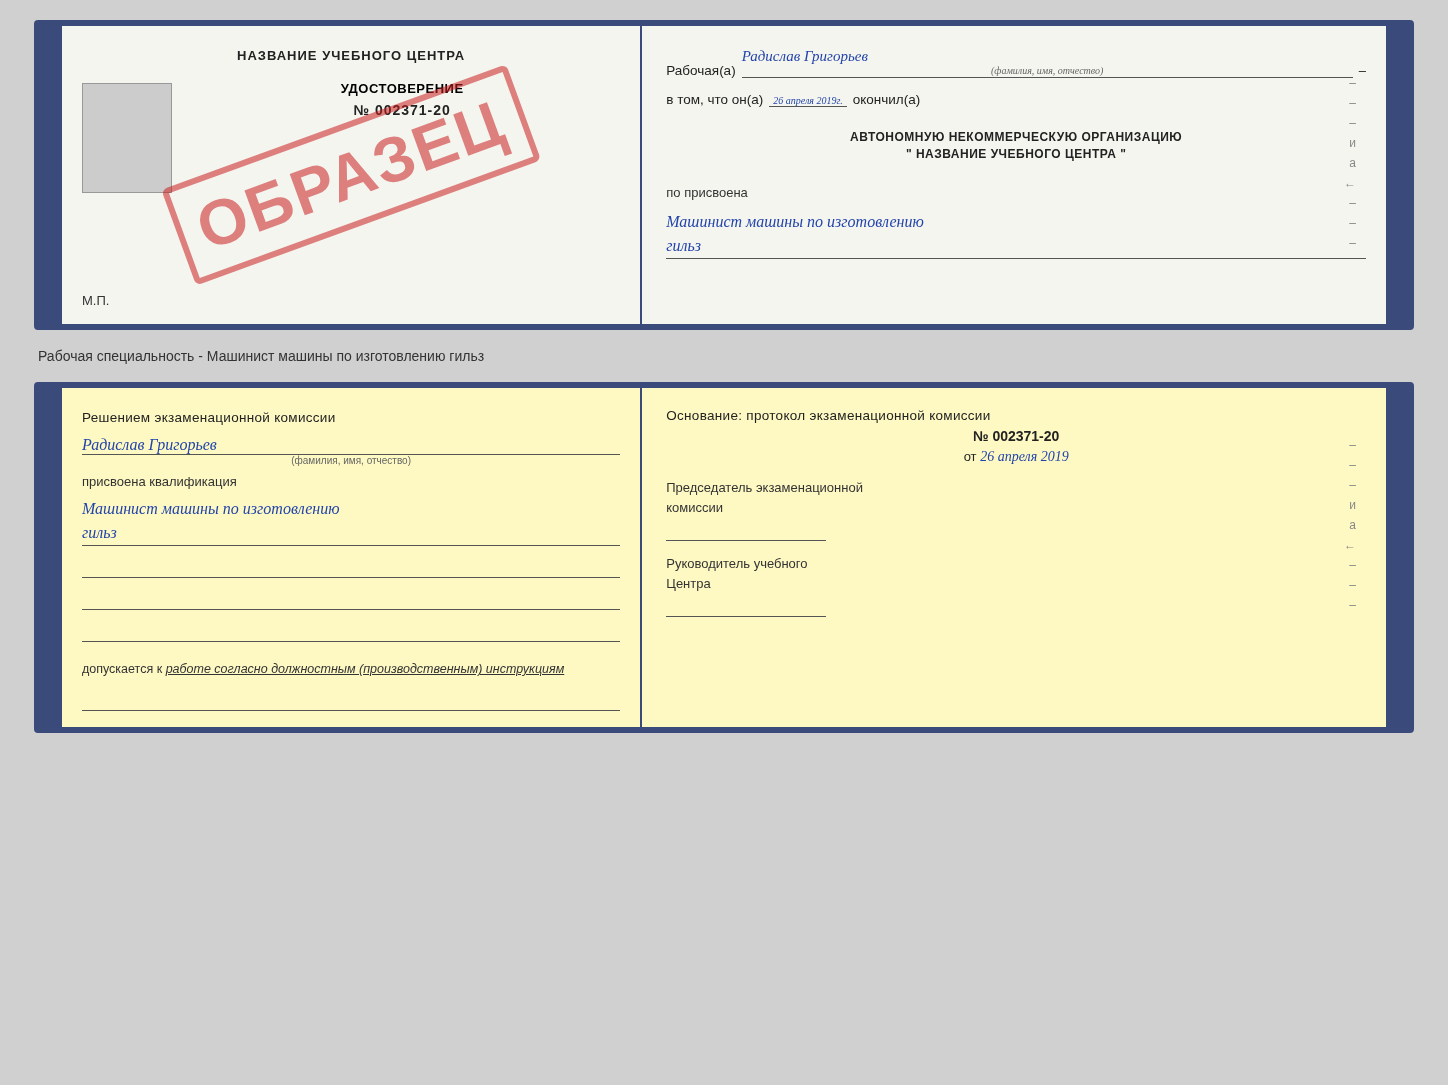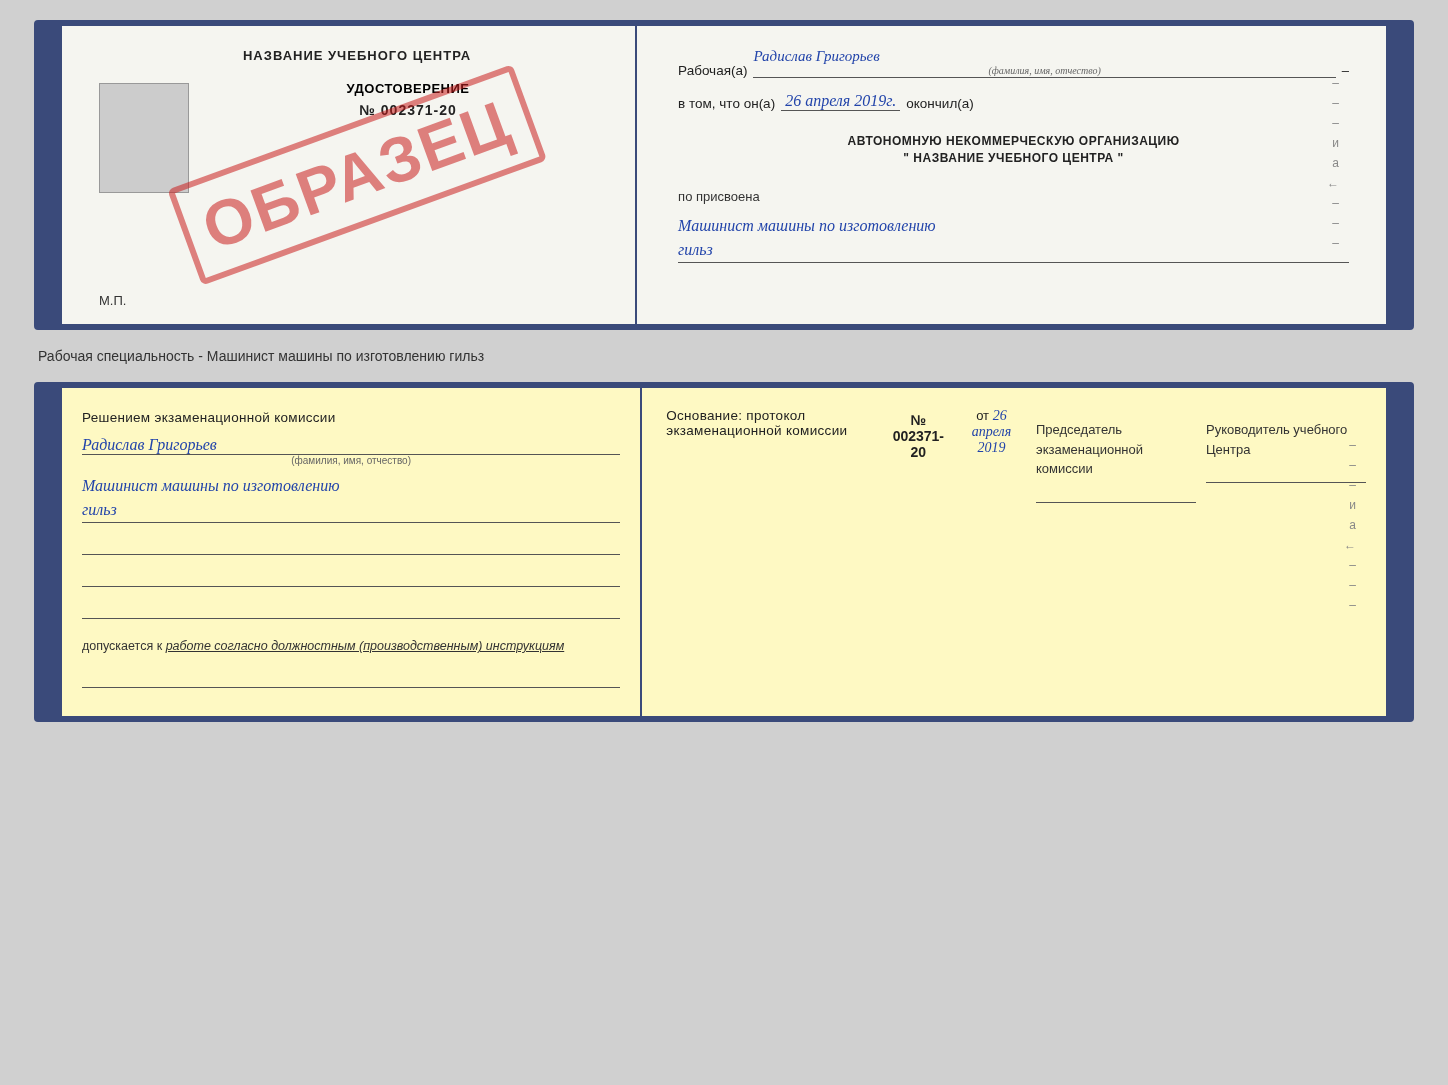--- a/index.html
+++ b/index.html
@@ -22,21 +22,20 @@
     
     .doc-card {
       background: #f5f5f0;
       border: 6px solid #3a4a7a;
       border-radius: 4px;
       display: flex;
       flex-direction: row;
       min-height: 310px;
       position: relative;
       overflow: hidden;
-      gap: 17px;
     }
 
     .doc-spine {
       width: 22px;
       background: #3a4a7a;
       flex-shrink: 0;
     }
 
     .doc-left {
       flex: 1;
@@ -207,22 +206,22 @@
       border-right: 2px solid #3a4a7a;
       display: flex;
       flex-direction: column;
       gap: 8px;
     }
 
     .doc2-right {
       flex: 1.3;
       padding: 20px 20px 16px 24px;
       display: flex;
-      flex-direction: row;
-      gap: 10px;
+      flex-direction: column;
+      gap: 1px;
       position: relative;
     }
 
     .doc2-right-spine {
       width: 22px;
       background: #3a4a7a;
       flex-shrink: 0;
     }
 
     .left2-heading {
@@ -374,21 +373,21 @@
         <span class="label">Рабочая(а)</span>
         <span class="value-handwritten">
           <span>Радислав Григорьев</span>
           <span class="subtext">(фамилия, имя, отчество)</span>
         </span>
         <span style="flex-shrink:0; font-size:13px;">–</span>
       </div>
 
       <div class="right-line">
         <span class="label">в том, что он(а)</span>
-        <span style="font-family:'Palatino Linotype',Georgia,serif;font-style:italic;font-size:16px;color:#2244aa;border-bottom:1px solid #555;padding:0 4px;">26 апреля 2019г.</span>
+        <span style="font-family:'Palatino Linotype',Georgia,serif;font-style:italic;font-size:10px;color:#2244aa;border-bottom:1px solid #555;padding:0 4px;">26 апреля 2019г.</span>
         <span class="label">окончил(а)</span>
       </div>
 
       <div class="right-section-title">
         <div>АВТОНОМНУЮ НЕКОММЕРЧЕСКУЮ ОРГАНИЗАЦИЮ</div>
         <div>"  НАЗВАНИЕ УЧЕБНОГО ЦЕНТРА  "</div>
       </div>
 
       <div class="right-profession-label">по присвоена</div>
       <div class="right-profession-value">
@@ -418,20 +417,21 @@
     <div class="doc-spine"></div>
 
     <div class="doc2-left">
       <div class="left2-heading">Решением  экзаменационной  комиссии</div>
 
       <div>
         <div class="handwritten-name">Радислав Григорьев</div>
         <div class="name-subtext">(фамилия, имя, отчество)</div>
       </div>
 
+      <div class="left2-prisvoena">присвоена квалификация</div>
 
       <div class="left2-qualification">
         <span>Машинист  машины  по  изготовлению</span><br>
         <span>гильз</span>
       </div>
 
       <div class="left2-line"></div>
       <div class="left2-line"></div>
       <div class="left2-line"></div>
 

